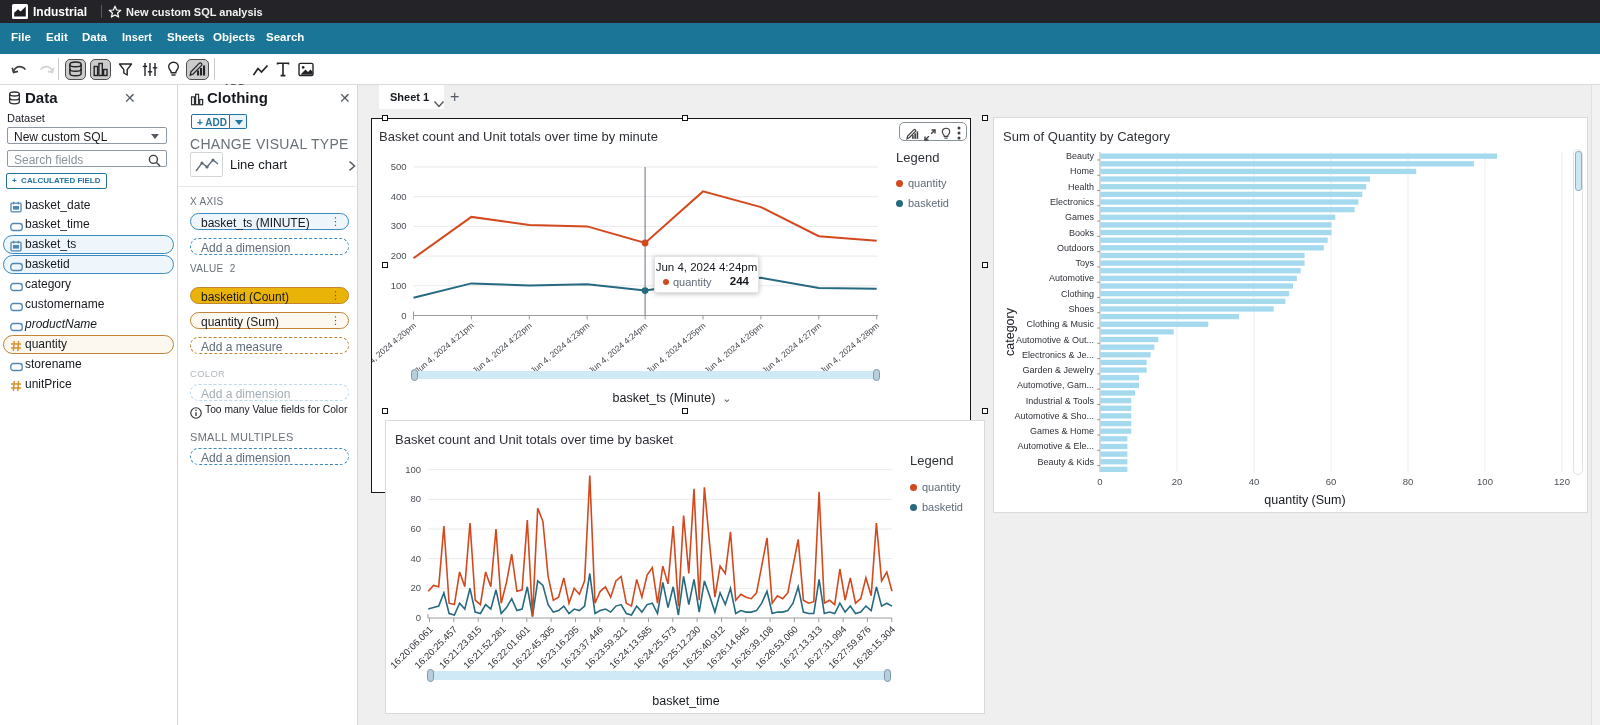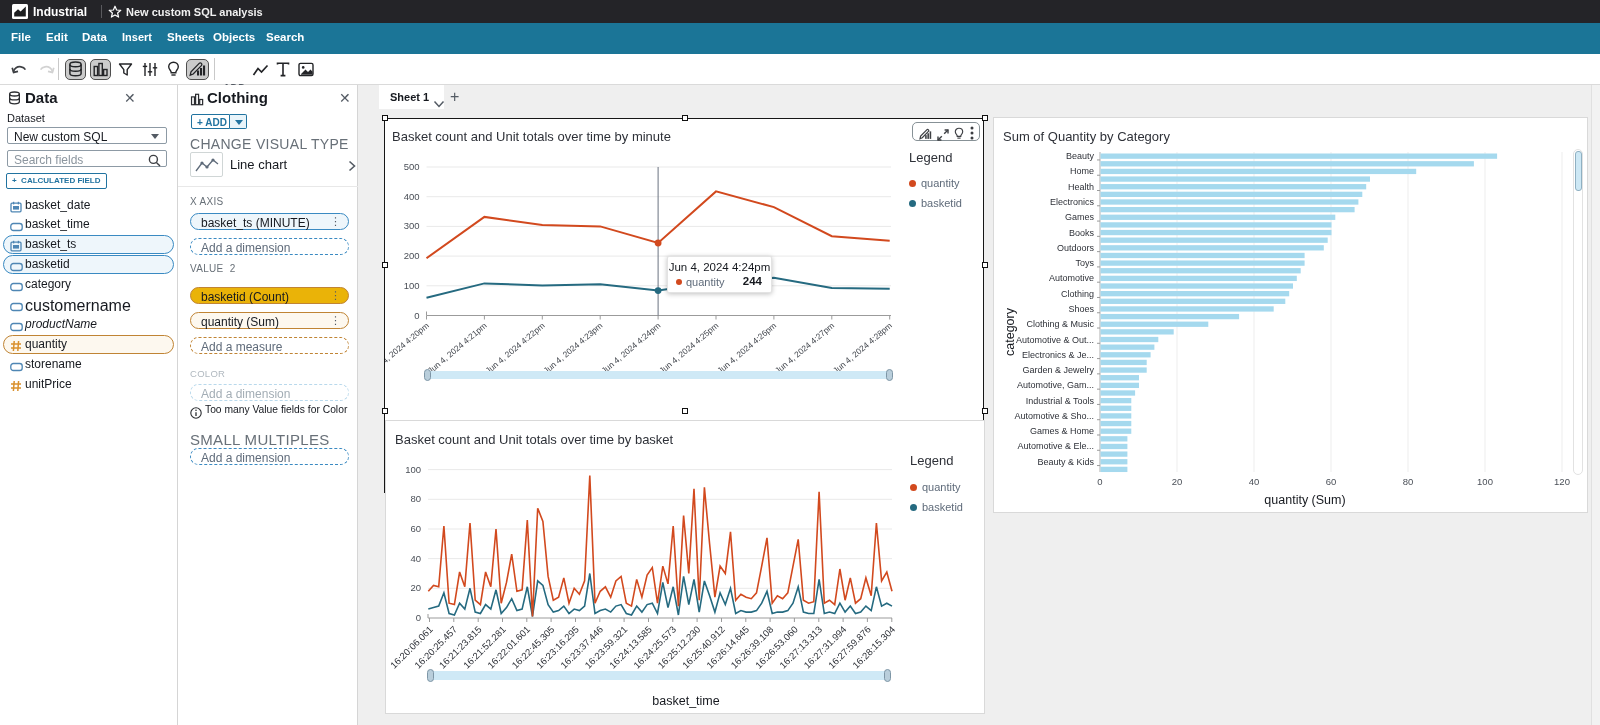--- a/index.html
+++ b/index.html
@@ -126,21 +126,21 @@
       <rect x="0.8" y="1.5" width="11.4" height="7" rx="2.6" fill="none" stroke="#4e86b4" stroke-width="1.3"></rect>
     </svg></div>
 <div class="abs" style="left:25px;top:257.2px;font-size:12px;color:#16191f;">basketid</div>
 <div class="abs" style="left:10px;top:278.09999999999997px;"><svg width="13" height="10" viewBox="0 0 13 10">
       <rect x="0.8" y="1.5" width="11.4" height="7" rx="2.6" fill="none" stroke="#4e86b4" stroke-width="1.3"></rect>
     </svg></div>
 <div class="abs" style="left:25px;top:277.09999999999997px;font-size:12px;color:#16191f;">category</div>
 <div class="abs" style="left:10px;top:297.99999999999994px;"><svg width="13" height="10" viewBox="0 0 13 10">
       <rect x="0.8" y="1.5" width="11.4" height="7" rx="2.6" fill="none" stroke="#4e86b4" stroke-width="1.3"></rect>
     </svg></div>
-<div class="abs" style="left:25px;top:296.99999999999994px;font-size:16px;color:#16191f;">customername</div>
+<div class="abs" style="left:25px;top:296.99999999999994px;font-size:12px;color:#16191f;">customername</div>
 <div class="abs" style="left:10px;top:317.8999999999999px;"><svg width="13" height="10" viewBox="0 0 13 10">
       <rect x="0.8" y="1.5" width="11.4" height="7" rx="2.6" fill="none" stroke="#4e86b4" stroke-width="1.3"></rect>
     </svg></div>
 <div class="abs" style="left:25px;top:316.8999999999999px;font-size:12px;color:#16191f;font-style:italic;">productName</div>
 <div class="abs" style="left:3px;top:334.7999999999999px;width:171px;height:19px;border:1px solid #c08434;background:#fdf8ef;border-radius:9.5px;"></div>
 <div class="abs" style="left:10px;top:337.7999999999999px;"><svg width="12" height="12" viewBox="0 0 12 12">
       <g stroke="#d9902e" stroke-width="1.5">
         <line x1="4.2" y1="1" x2="3.4" y2="11"></line>
         <line x1="8.6" y1="1" x2="7.8" y2="11"></line>
         <line x1="1" y1="4" x2="11" y2="4"></line>
@@ -212,31 +212,31 @@
 <div class="abs" style="left:190px;top:368px;font-size:9.5px;color:#b0b8bf;letter-spacing:0.3px;">COLOR</div>
 <div style="position:absolute;left:190px;top:384px;width:159px;height:17px;border:1px dashed #b9d9ec;background:#fff;border-radius:9px;">
     <div style="position:absolute;left:10px;top:1.5px;font-size:12px;color:#a3adb5;white-space:nowrap;">Add a dimension</div>
   </div>
 <div class="abs" style="left:190px;top:405px;"><svg width="12" height="12" viewBox="0 0 12 12">
       <circle cx="6" cy="6" r="5.2" fill="none" stroke="#2b2d31" stroke-width="1.1"></circle>
       <line x1="6" y1="5.2" x2="6" y2="9" stroke="#2b2d31" stroke-width="1.3"></line>
       <circle cx="6" cy="3.2" r="0.8" fill="#2b2d31"></circle>
     </svg></div>
 <div class="abs" style="left:205px;top:404px;font-size:10.3px;color:#16191f;white-space:nowrap;">Too many Value fields for Color</div>
-<div class="abs" style="left:190px;top:431px;font-size:15px;color:#687078;letter-spacing:0.3px;">SMALL MULTIPLES</div>
+<div class="abs" style="left:190px;top:431px;font-size:11px;color:#687078;letter-spacing:0.3px;">SMALL MULTIPLES</div>
 <div style="position:absolute;left:190px;top:448px;width:159px;height:17px;border:1px dashed #3a8ac2;background:#fff;border-radius:9px;">
     <div style="position:absolute;left:10px;top:1.5px;font-size:12px;color:#5f6b7a;white-space:nowrap;">Add a dimension</div>
   </div>
 <div class="abs" style="left:379px;top:85px;width:65px;height:24px;background:#fff;"></div>
 <div class="abs" style="left:390px;top:91px;font-size:11px;font-weight:700;color:#16191f;">Sheet 1</div>
 <div class="abs" style="left:433px;top:94px;"><svg width="12" height="8" viewBox="0 0 12 8">
       <polyline points="1.5,1.5 6,6.5 10.5,1.5" fill="none" stroke="#545b64" stroke-width="1.5"></polyline>
     </svg></div>
 <div class="abs" style="left:450px;top:88px;font-size:16px;color:#545b64;">+</div>
-<div class="card" style="left:384px;top:118px;width:600px;height:375px;border:1.5px solid #161616;overflow:hidden;">
+<div class="card" style="left:371px;top:118px;width:600px;height:375px;border:1.5px solid #161616;overflow:hidden;">
     <div style="position:absolute;left:7px;top:10px;font-size:13px;color:#2e3138;">Basket count and Unit totals over time by minute</div>
     <svg width="600" height="293" viewBox="0 0 600 293" style="position:absolute;left:0;top:0;">
       <line x1="41.5" y1="166.8" x2="506" y2="166.8" stroke="#e9e9e9" stroke-width="1"></line>
       <line x1="41.5" y1="137.1" x2="506" y2="137.1" stroke="#e9e9e9" stroke-width="1"></line>
       <line x1="41.5" y1="107.4" x2="506" y2="107.4" stroke="#e9e9e9" stroke-width="1"></line>
       <line x1="41.5" y1="77.7" x2="506" y2="77.7" stroke="#e9e9e9" stroke-width="1"></line>
       <line x1="41.5" y1="48.0" x2="506" y2="48.0" stroke="#e9e9e9" stroke-width="1"></line>
       <text x="34.5" y="199.5" text-anchor="end" font-size="9.5" fill="#4a4f57">0</text>
       <text x="34.5" y="169.8" text-anchor="end" font-size="9.5" fill="#4a4f57">100</text>
       <text x="34.5" y="140.1" text-anchor="end" font-size="9.5" fill="#4a4f57">200</text>
@@ -297,20 +297,21 @@
         </svg></div>
       <div style="position:absolute;left:57px;top:3px;"><svg width="4" height="14" viewBox="0 0 4 14">
           <circle cx="2" cy="2" r="1.5" fill="#3d3f43"></circle>
           <circle cx="2" cy="7" r="1.5" fill="#3d3f43"></circle>
           <circle cx="2" cy="12" r="1.5" fill="#3d3f43"></circle>
         </svg></div>
     </div>
     <div style="position:absolute;left:41px;top:251.5px;width:466px;height:8.5px;background:#cfe9f6;border-radius:4px;"></div>
     <div style="position:absolute;left:39px;top:249.5px;width:7px;height:12.5px;background:#b9cedb;border:1px solid #7e96a6;border-radius:3.5px;"></div>
     <div style="position:absolute;left:501px;top:249.5px;width:7px;height:12.5px;background:#b9cedb;border:1px solid #7e96a6;border-radius:3.5px;"></div>
+    <div style="position:absolute;left:0;top:272px;width:600px;text-align:center;font-size:12.5px;color:#16191f;">basket_ts (Minute) &nbsp;<span style="color:#545b64;font-size:11px;">⌄</span></div>
     <div style="position:absolute;left:282px;top:137px;width:105px;height:37px;background:#fff;border:1px solid #e3e3e3;border-radius:2px;box-shadow:0 1px 5px rgba(0,0,0,0.25);">
       <div style="position:absolute;left:0;top:4px;width:100%;text-align:center;font-size:11.5px;color:#16191f;">Jun 4, 2024 4:24pm</div>
       <div style="position:absolute;left:8px;top:22px;width:6px;height:6px;border-radius:50%;background:#d2491e;"></div>
       <div style="position:absolute;left:18px;top:18.5px;font-size:11px;color:#5f6b7a;">quantity</div>
       <div style="position:absolute;right:9px;top:18px;font-size:11.5px;font-weight:700;color:#16191f;">244</div>
     </div>
   </div>
 <div class="hdl" style="left:382px;top:115px;"></div>
 <div class="hdl" style="left:382px;top:261.5px;"></div>
 <div class="hdl" style="left:382px;top:408px;"></div>

